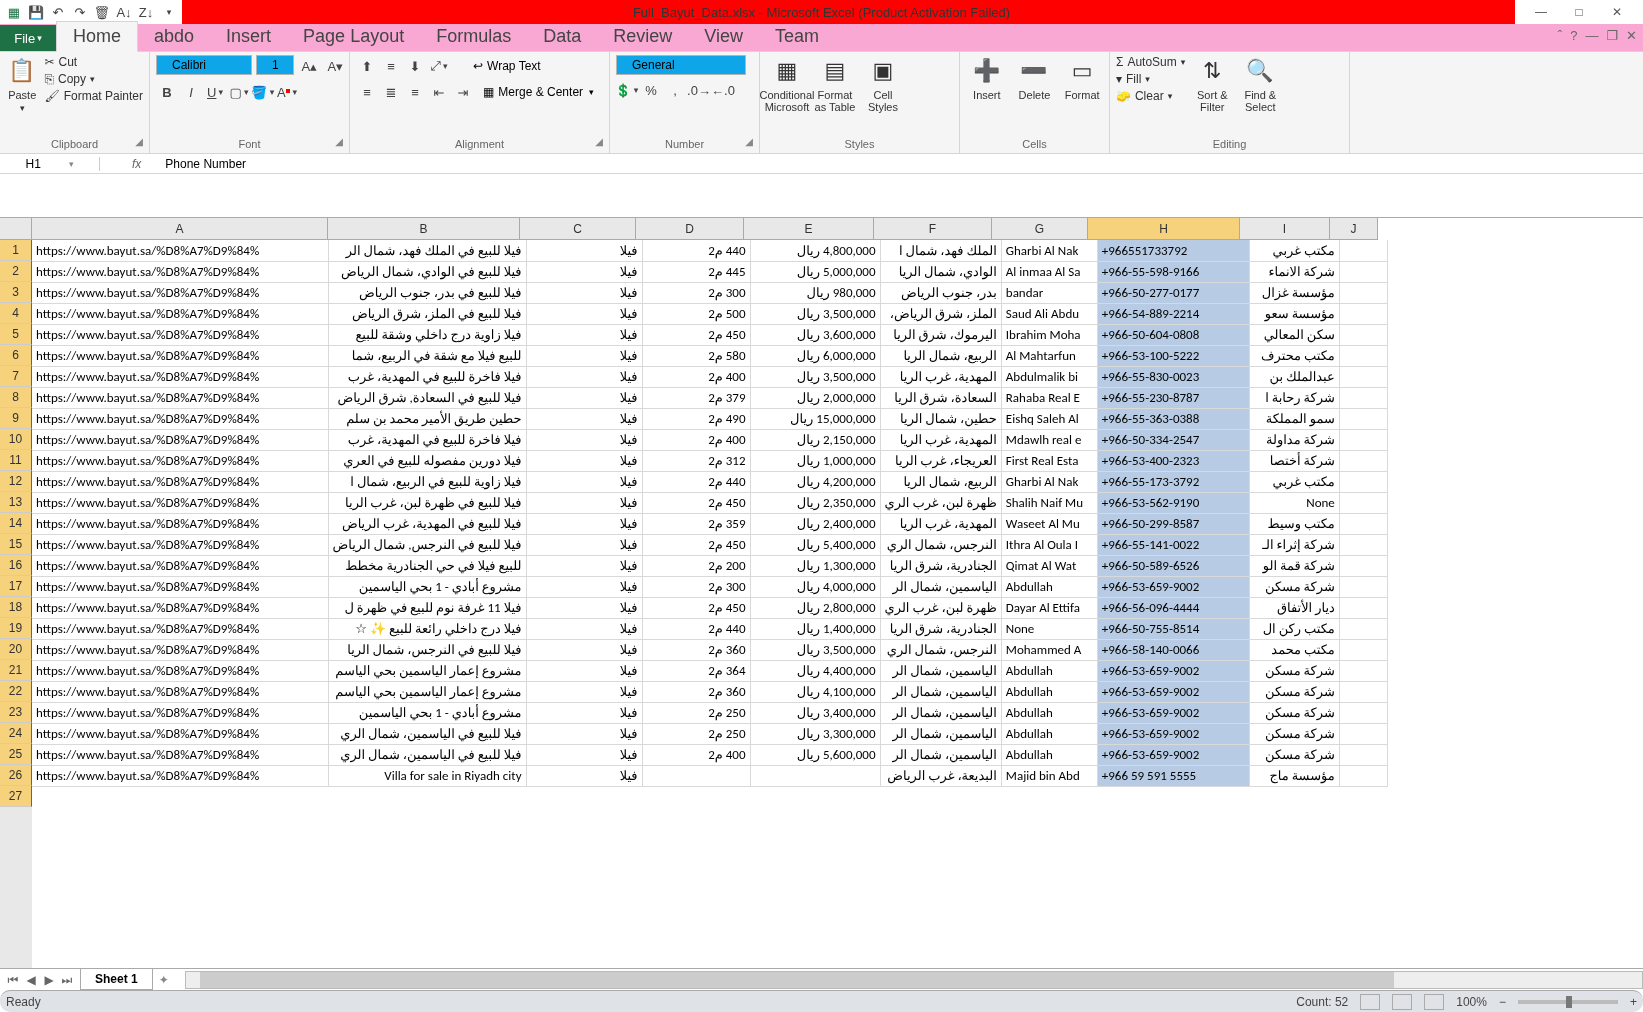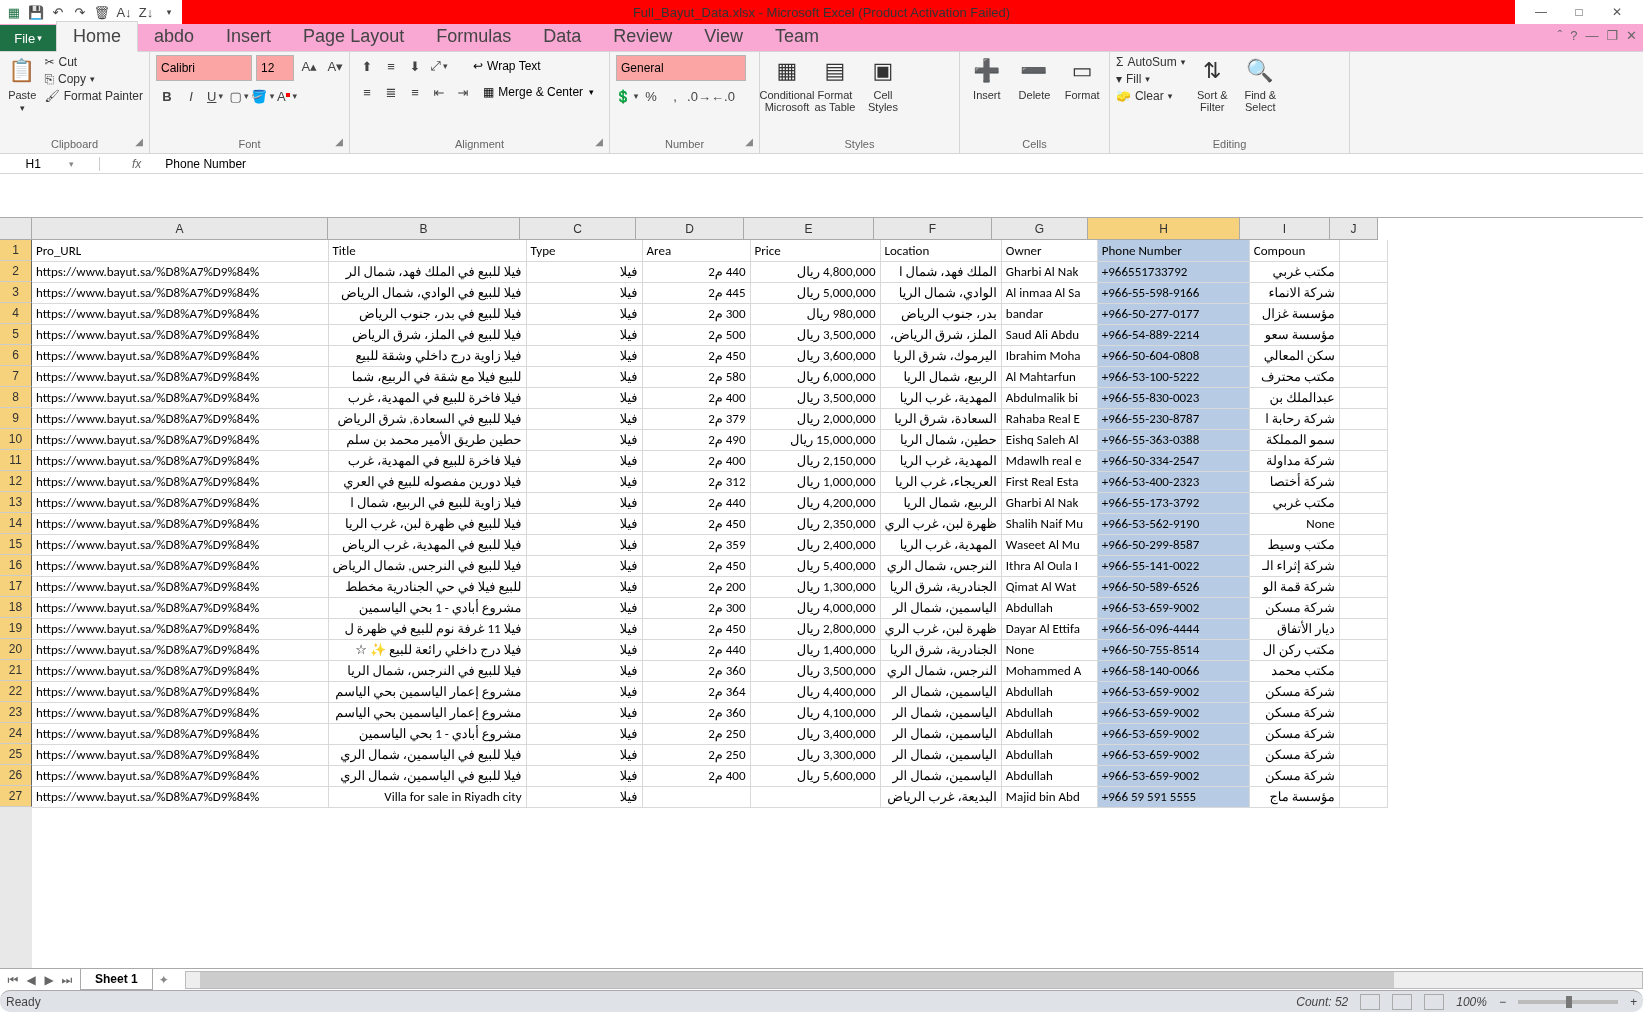--- a/index.html
+++ b/index.html
@@ -24,21 +24,21 @@
   
   .ribbon { height: 102px; background: #f5f5f5; border-bottom: 1px solid #d5d5d5; display: flex; }
   .ribbon-group { border-right: 1px solid #d5d5d5; padding: 3px 6px; display: flex; flex-direction: column; justify-content: space-between; }
   .group-body { display: flex; gap: 6px; align-items: flex-start; }
   .group-label { font-size: 11px; color: #666; text-align: center; padding-top: 2px; position: relative; }
   .group-label .dlauncher { position: absolute; right: 0; top: 0; font-size: 10px; color: #888; cursor: pointer; }
   .big-btn { display: flex; flex-direction: column; align-items: center; gap: 2px; width: 42px; font-size: 11px; color: #333; text-align: center; cursor: pointer; }
   .big-btn .icon { width: 32px; height: 32px; display: flex; align-items: center; justify-content: center; font-size: 22px; }
   .stack { display: flex; flex-direction: column; gap: 3px; font-size: 12px; }
   .stack-item { display: flex; align-items: center; gap: 4px; color: #333; white-space: nowrap; cursor: pointer; }
-  .mini-input { border: 1px solid #b5b5b5; height: 26px; padding: 0 4px; font-size: 12px; background: #fca5a5; }
+  .mini-input { border: 1px solid #b5b5b5; height: 20px; padding: 0 15px; font-size: 12px; background: #0ea5e9; }
   .btn-row { display: flex; gap: 2px; }
   .mini-btn { border: 1px solid transparent; width: 22px; height: 22px; display: flex; align-items: center; justify-content: center; font-size: 13px; color: #444; cursor: pointer; }
   .color-sq { width: 18px; height: 4px; margin-top: -2px; }
   .wide-btn { border: 1px solid transparent; padding: 2px 6px; display: flex; align-items: center; gap: 4px; font-size: 12px; cursor: pointer; }
 
   
   .name-formula { height: 20px; border-bottom: 1px solid #d5d5d5; display: flex; align-items: center; }
   .name-box { width: 100px; border-right: 1px solid #ccc; padding: 0 6px; font-size: 12px; display: flex; align-items: center; justify-content: center; gap: 28px; }
   .fx-area { display: flex; align-items: center; gap: 24px; padding-left: 8px; flex: 1; font-size: 12px; text-align: right; }
   .fx-area .fx { font-style: italic; color: #666; }
@@ -64,21 +64,21 @@
   .sheet-tabs { height: 22px; border-top: 1px solid #aaa; display: flex; align-items: center; font-size: 12px; }
   .sheet-nav { display: flex; padding: 0 4px; gap: 0; }
   .sheet-nav span { width: 18px; text-align: center; color: #666; cursor: pointer; }
   .sheet-tab { padding: 3px 14px; background: #fff; border: 1px solid #aaa; border-top: none; font-weight: bold; cursor: pointer; }
   .sheet-add { padding: 2px 6px; color: #888; cursor: pointer; }
   .hscroll { flex: 1; height: 18px; margin-left: 10px; background: #eee; position: relative; border: 1px solid #bbb; }
   .hscroll-thumb { position: absolute; left: 14px; top: 0; height: 100%; width: 82%; background: #ccc; }
 
   
   .statusbar { height: 22px; background: #dfe3e8; border-top: 1px solid #aaa; display: flex; align-items: center; font-size: 12px; color: #444; padding: 0 6px; justify-content: space-between; border-radius: 10px; }
-  .status-right { display: flex; align-items: center; gap: 12px; font-style: italic; }
+  .status-right { display: flex; align-items: center; gap: 12px; }
   .view-btn { width: 20px; height: 16px; border: 1px solid #aaa; display: inline-block; cursor: pointer; }
   .zoom-slider { width: 100px; height: 4px; background: #bbb; position: relative; }
   .zoom-thumb { position: absolute; left: 48px; top: -4px; width: 6px; height: 12px; background: #777; }
 
   
   .drop-tri::after { content: "▾"; font-size: 9px; margin-left: 2px; }
 </style>
 </head>
 <body>
 
@@ -362,32 +362,20 @@
             <col style="width: 108px;">
             <col style="width: 130px;">
             <col style="width: 118px;">
             <col style="width: 96px;">
             <col style="width: 152px;">
             <col style="width: 90px;">
             <col style="width: 48px;">
           </colgroup>
         <tbody id="tbody">
             <tr>
-              <td>Pro_URL</td>
-              <td>Title</td>
-              <td>Type</td>
-              <td>Area</td>
-              <td>Price</td>
-              <td>Location</td>
-              <td>Owner</td>
-              <td class="h-cell">Phone Number</td>
-              <td>Compoun</td>
-              <td></td>
-            </tr>
-            <tr>
               <td class="">https://www.bayut.sa/%D8%A7%D9%84%</td>
               <td class="rtl">فيلا للبيع في الملك فهد، شمال الر</td>
               <td class="rtl">فيلا</td>
               <td class="rtl">440 م2</td>
               <td class="rtl">4,800,000 ريال</td>
               <td class="rtl">الملك فهد، شمال ا</td>
               <td class="">Gharbi Al Nak</td>
               <td class="h-cell">+966551733792</td>
               <td class="rtl">مكتب غربي</td>
               <td class=""></td>

